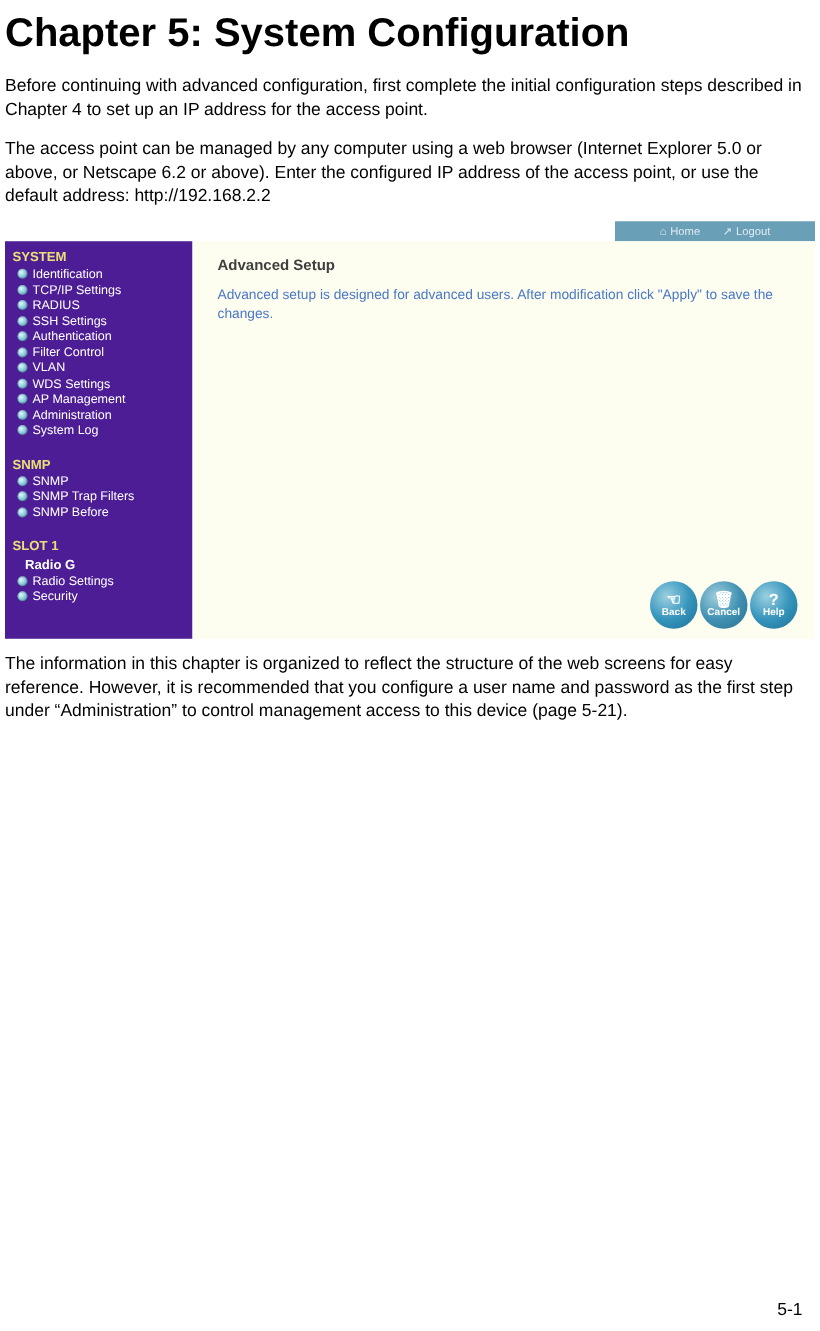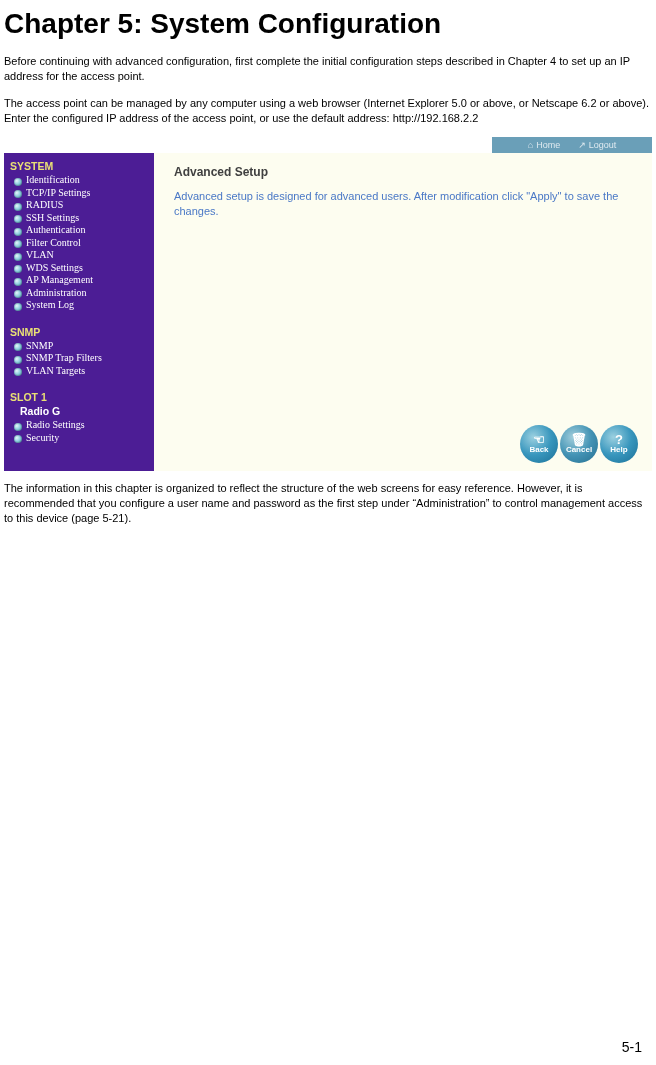--- a/index.html
+++ b/index.html
@@ -6,27 +6,27 @@
   body {
     font-family: Arial, Helvetica, sans-serif;
     background: #fff;
     width: 656px;
     height: 1065px;
     position: relative;
     color: #000;
   }
   .page-content { padding: 4px 4px 0 4px; }
   h1 {
-    font-size: 28px;
+    font-size: 32px;
     font-weight: bold;
     margin: 4px 0 14px 0;
     letter-spacing: 0px;
   }
   .para {
-    font-size: 11px;
+    font-size: 14px;
     line-height: 1.35;
     margin-bottom: 12px;
   }
   
   .screenshot {
     width: 648px;
     height: 334px;
     position: relative;
     margin: 6px 0 10px 0;
     font-family: Verdana, Arial, sans-serif;
@@ -61,26 +61,25 @@
     margin: 2px 0 3px 0;
   }
   .menu-subheading {
     color: #fff;
     font-size: 10.5px;
     font-weight: bold;
     margin: 1px 0 3px 10px;
   }
   .menu-item {
     display: flex;
-    align-items: flex-end;
+    align-items: flex-start;
     gap: 4px;
     margin: 0 0 2px 4px;
     color: #fff;
     white-space: nowrap;
-    font-family: Liberation Serif, serif;
   }
   .bullet {
     width: 8px; height: 8px;
     border-radius: 50%;
     background: radial-gradient(circle at 35% 35%, #e6f6fb 0%, #8fcfe0 45%, #3a7a8d 100%);
     box-shadow: 0 0 0 1px rgba(0,0,0,0.15) inset;
     flex-shrink: 0;
   }
   .sidebar .gap { height: 12px; }
   .main-panel {
@@ -203,21 +202,21 @@
       <div class="menu-item">
           <span class="bullet"></span>
           <span>SNMP</span>
         </div>
       <div class="menu-item">
           <span class="bullet"></span>
           <span>SNMP Trap Filters</span>
         </div>
       <div class="menu-item">
           <span class="bullet"></span>
-          <span>VLAN Targets</span>
+          <span>SNMP Before</span>
         </div>
 
       <div class="gap"></div>
       <div class="menu-heading">SLOT 1</div>
       <div class="menu-subheading">Radio G</div>
       <div class="menu-item">
           <span class="bullet"></span>
           <span>Radio Settings</span>
         </div>
       <div class="menu-item">

